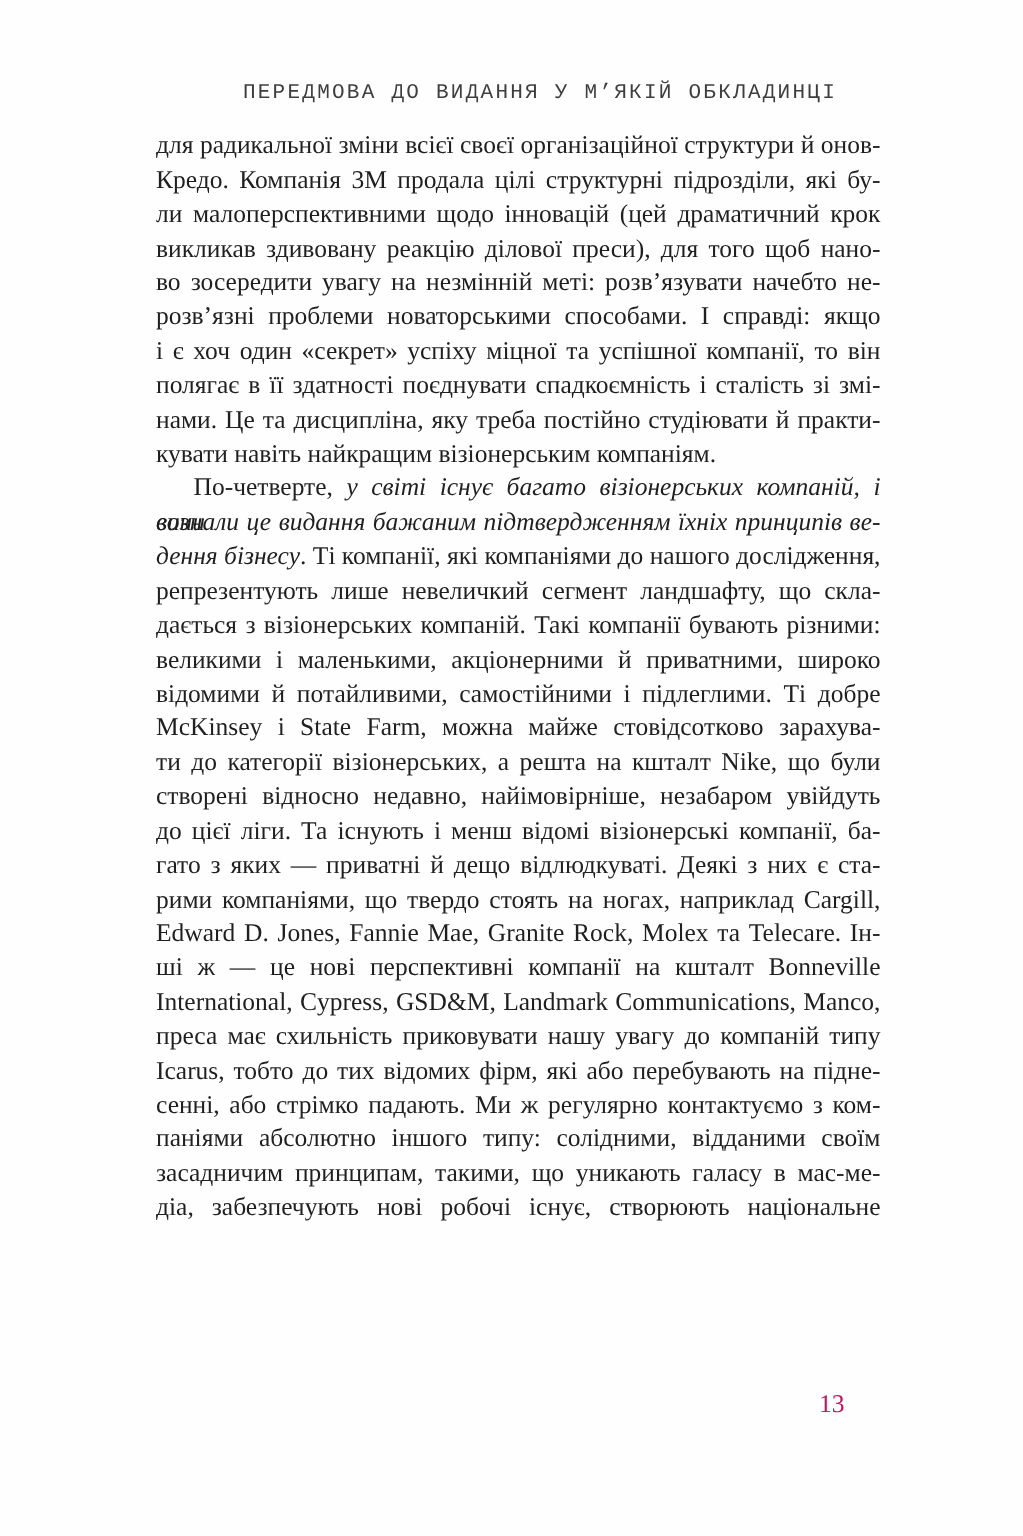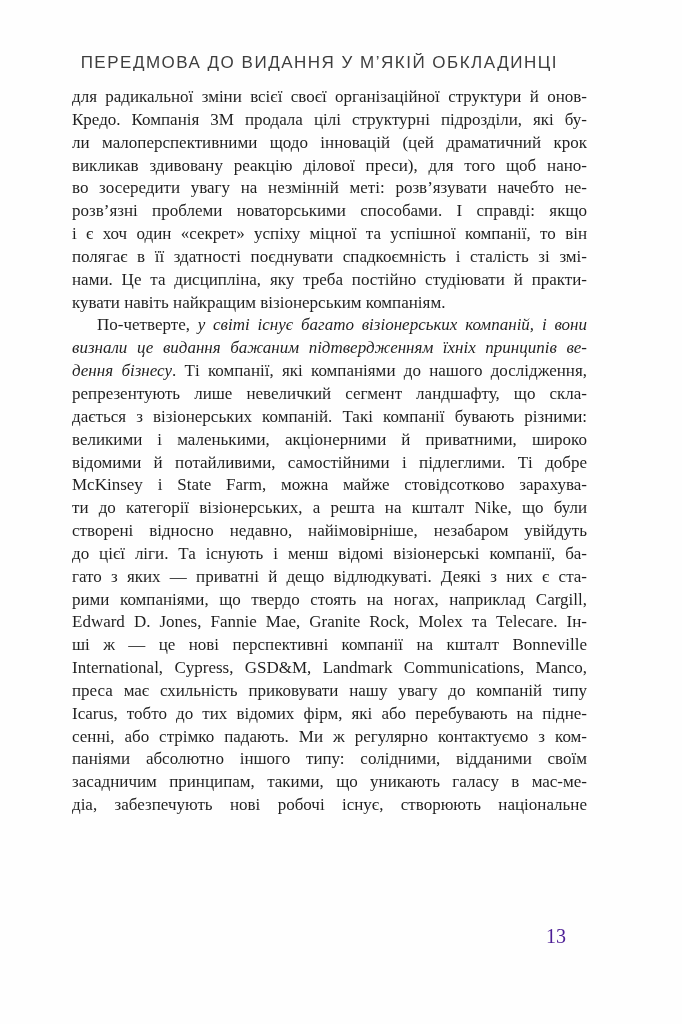--- a/index.html
+++ b/index.html
@@ -19,57 +19,58 @@
     color: #1f1f1f;
   }
   .running-head {
     position: absolute;
     top: 54px;
     left: 72px;
     width: 515px;
     box-sizing: border-box;
     padding-right: 29px;
     text-align: right;
-    font-family: Liberation Sans, sans-serif;
-    font-size: 17px;
+    font-family: Liberation Mono, monospace;
+    font-size: 14px;
     line-height: 17px;
     letter-spacing: 1.5px;
     color: #3e3e3e;
     white-space: nowrap;
   }
   .body-text {
     position: absolute;
     top: 86px;
     left: 72px;
     width: 515px;
     font-size: 17px;
     line-height: 22.85px;
   }
   .line {
     text-align: justify;
     text-align-last: justify;
     height: 22.85px;
+    margin-left: 32px;
   }
   .line.para-end {
     text-align-last: left;
   }
   .line.indent {
     text-indent: 25px;
   }
   .it {
     font-style: italic;
   }
   .page-number {
     position: absolute;
     left: 546px;
     top: 926px;
     font-family: "Liberation Serif", serif;
-    font-size: 20px;
+    font-size: 17px;
     line-height: 20px;
-    color: #4c1d95;
+    color: #be185d;
   }
 </style>
 </head>
 <body>
 
 <div class="page">
 
   <div class="running-head">ПЕРЕДМОВА ДО ВИДАННЯ У М’ЯКІЙ ОБКЛАДИНЦІ</div>
 
   <div class="body-text">

